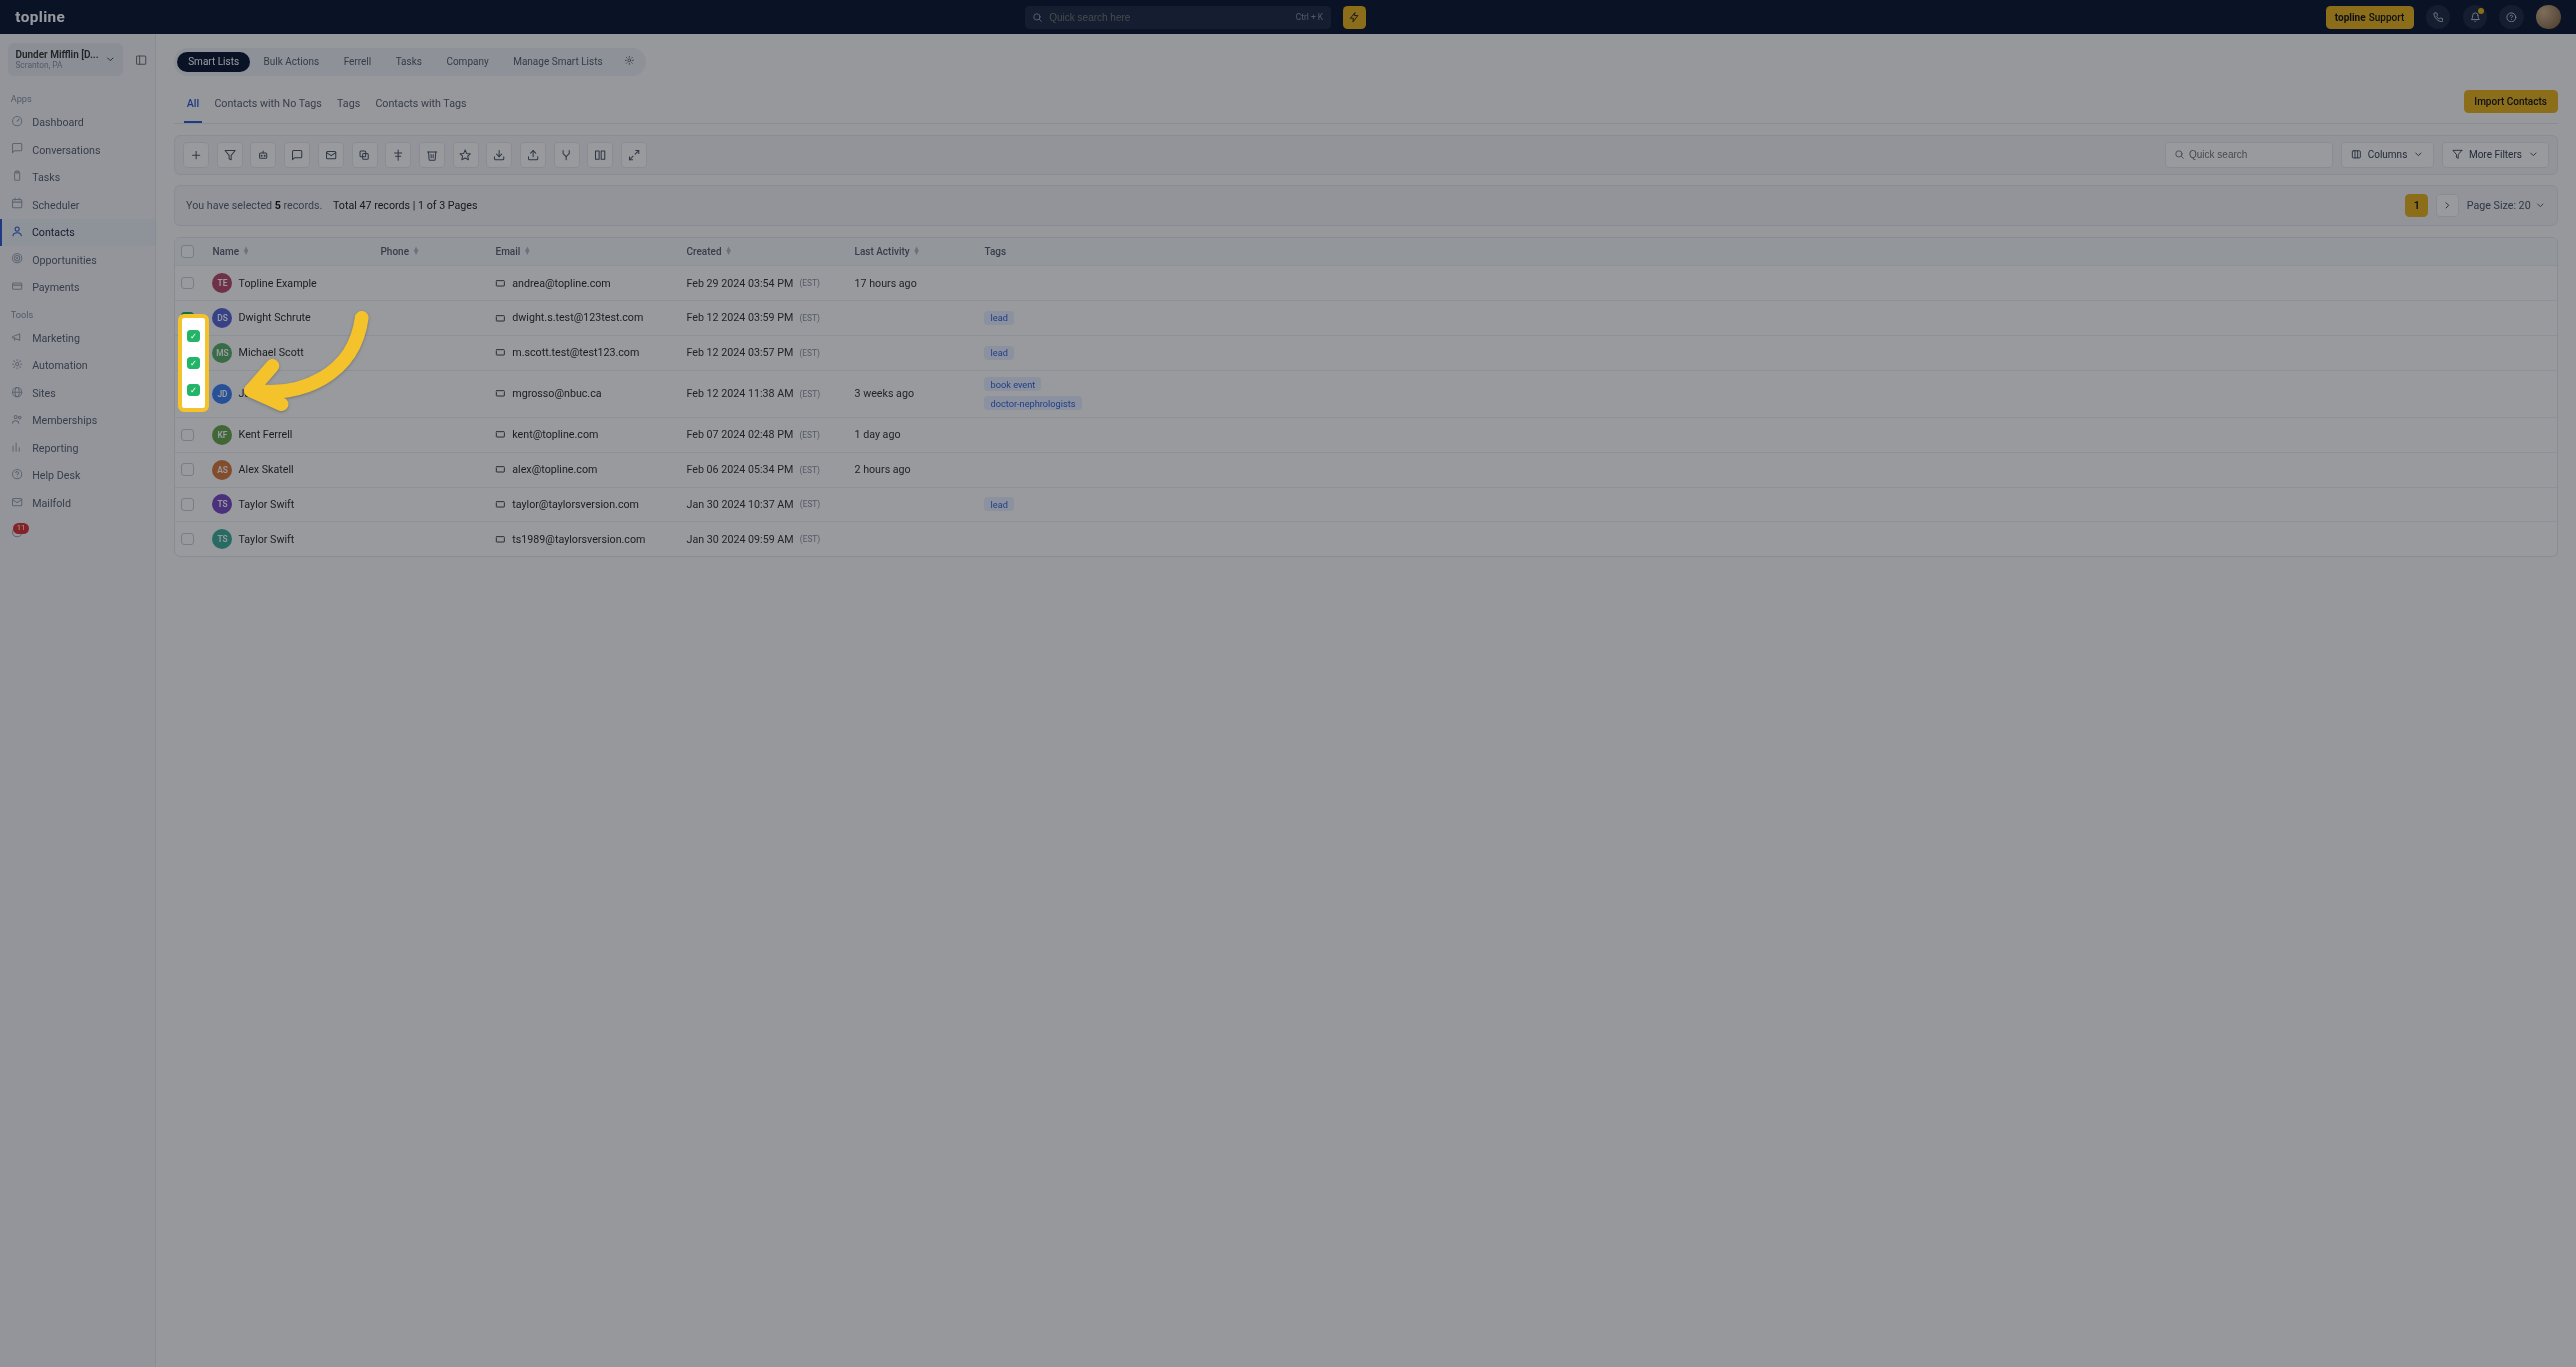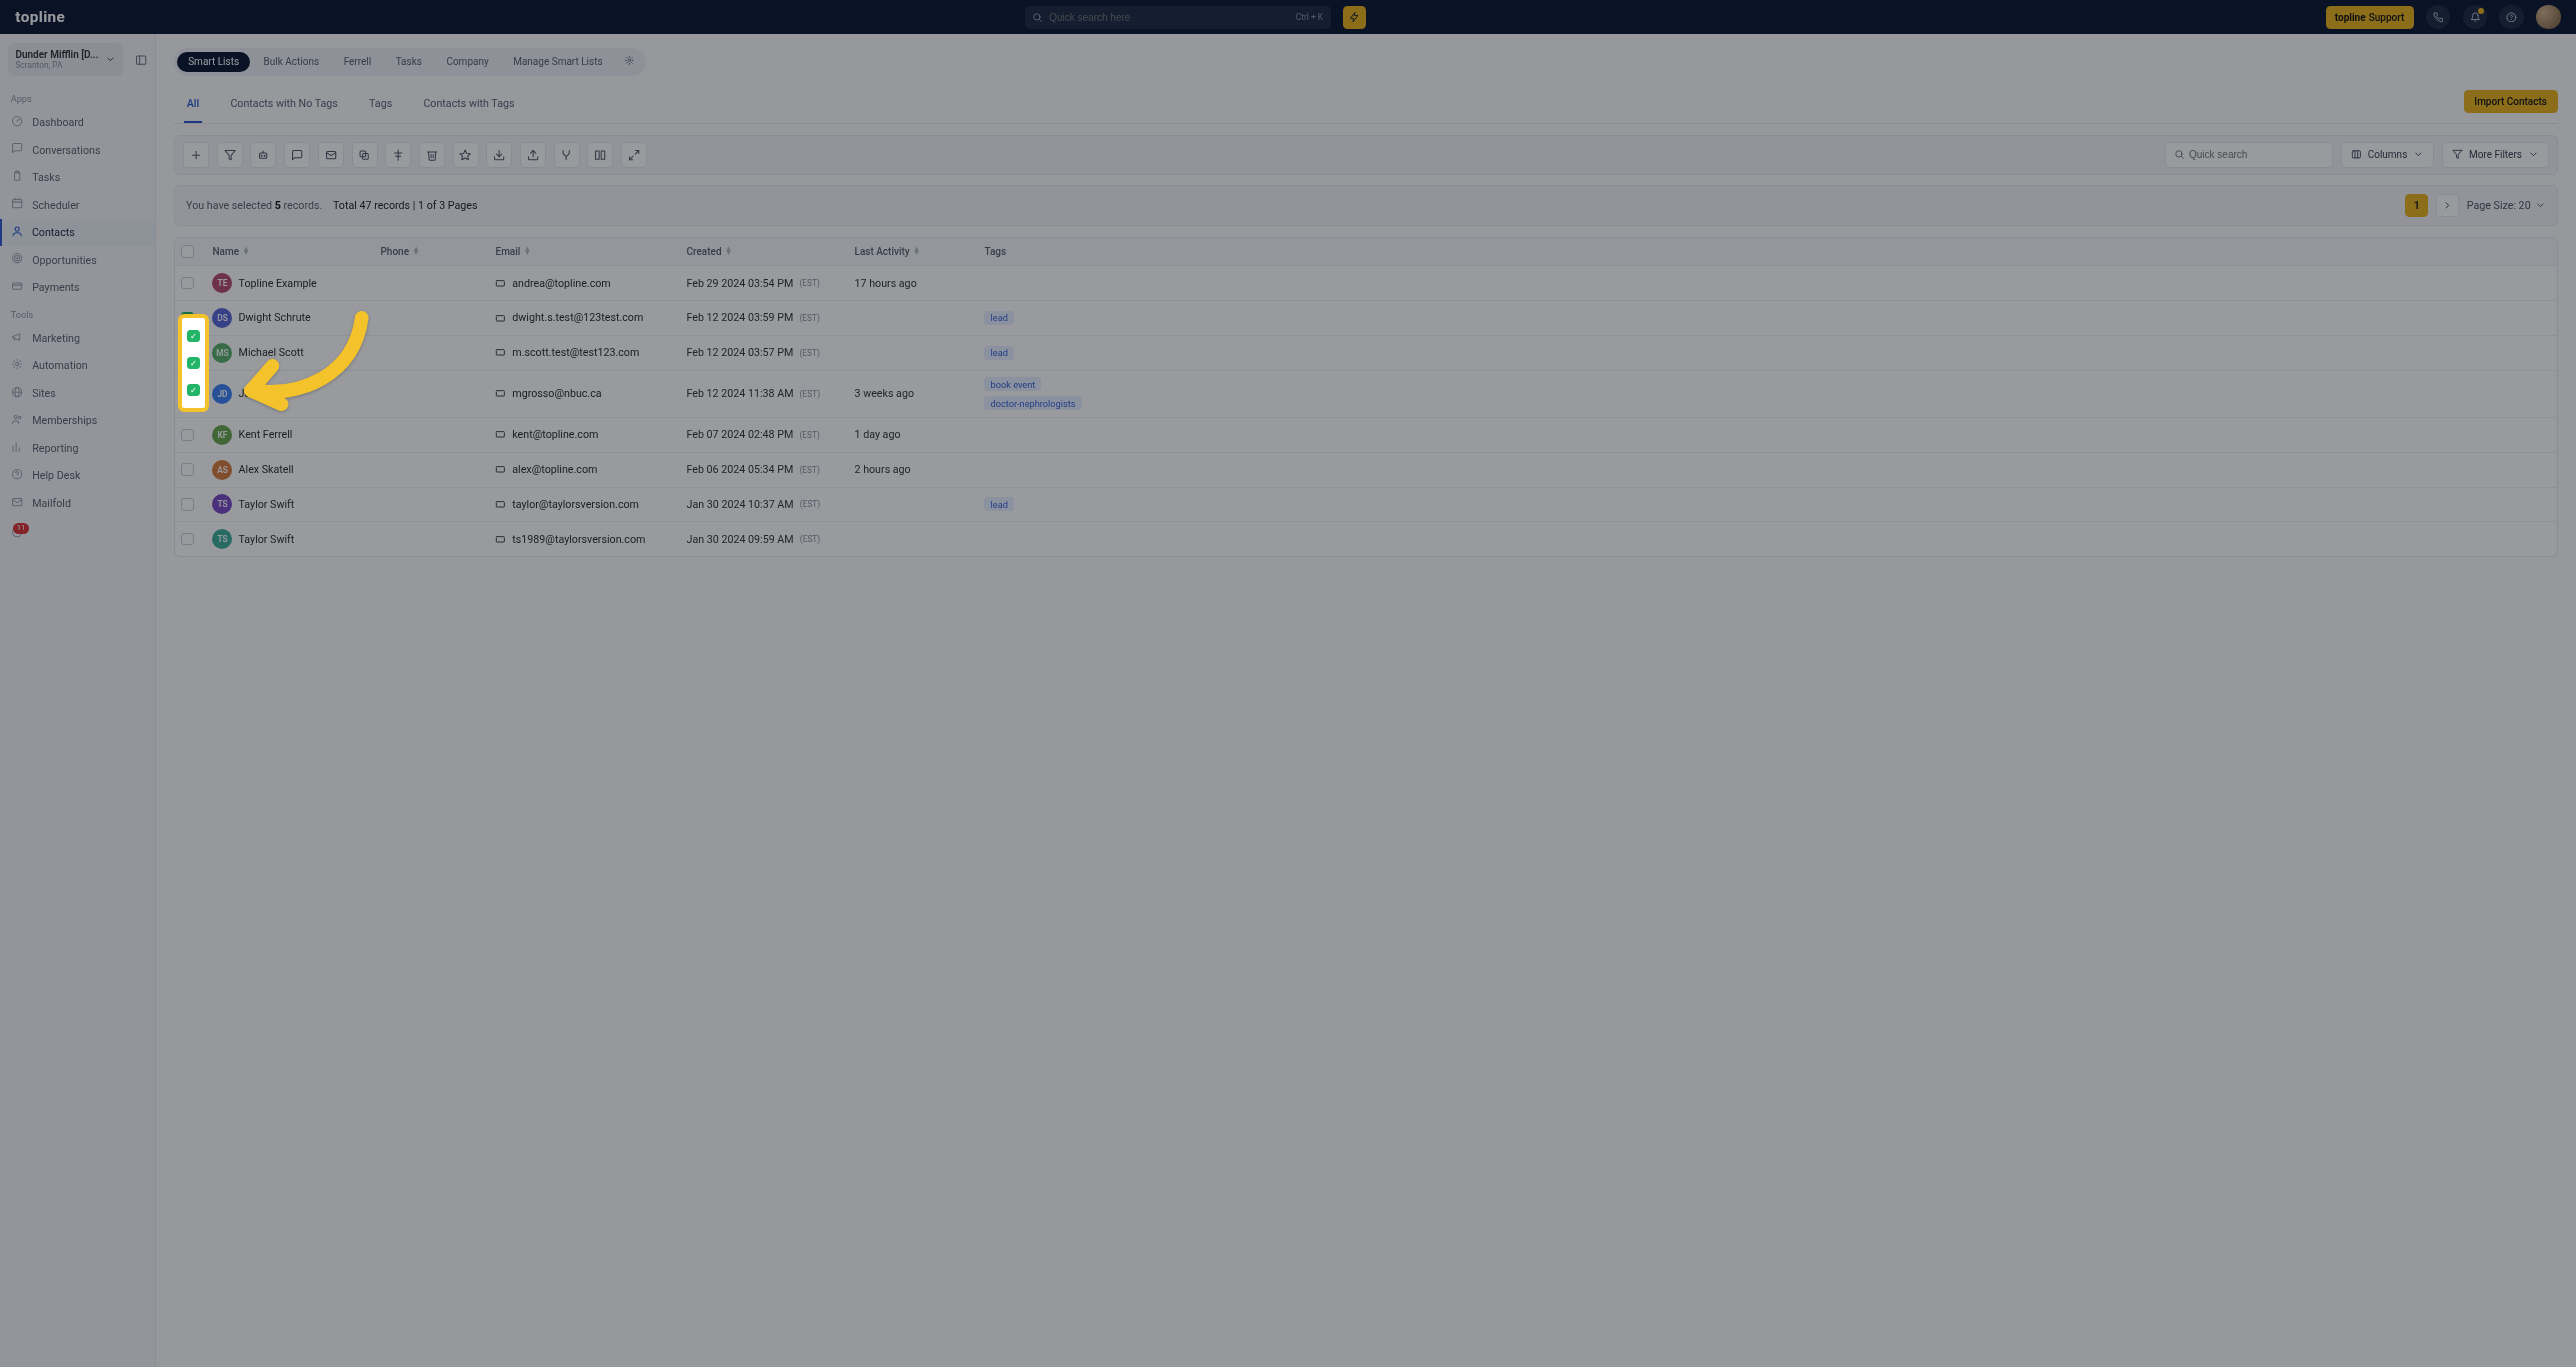--- a/index.html
+++ b/index.html
@@ -42,21 +42,21 @@
 
 
 .main { flex:1; background:#fbfbfc; padding:13.8px 18.4px; display:flex; flex-direction:column; gap:10.7px; min-width:0; }
 
 .pillbar { display:flex; align-items:center; background:#eef0f3; border-radius:765px; padding:3.1px; gap:3.1px; width:max-content; }
 .pill { padding:4.6px 10.7px; border-radius:765px; font-size:10px; color:#55606f; cursor:pointer; }
 .pill.active { background:#0b1730; color:#fff; }
 .pill.iconpill { padding:4.6px 7.7px; }
 
 .subtab-row { display:flex; align-items:center; justify-content:space-between; border-bottom:0.8px solid #e5e7eb; }
-.subtabs { display:flex; gap:25px; padding:0 9.2px; }
+.subtabs { display:flex; gap:9px; padding:0 9.2px; }
 .subtab { padding:10.7px 3.1px; color:#5a6170; font-size:10.7px; cursor:pointer; border-bottom:2.3px solid transparent; }
 .subtab.active { color:#2f5bd0; border-bottom-color:#2f5bd0; font-weight:500; }
 .import-btn { background:#e8b11c; color:#111; border-radius:4.6px; padding:6.1px 10.7px; font-size:10px; font-weight:500; margin-bottom:6.1px; }
 
 .toolbar { background:#f4f5f7; border:0.8px solid #e5e7eb; border-radius:6.1px; padding:6.1px 7.7px; display:flex; align-items:center; gap:7.7px; }
 .tbtn { width:26px; height:26px; border:0.8px solid #e5e7eb; background:#fff; border-radius:4.6px; display:flex; align-items:center; justify-content:center; color:#4b5563; cursor:pointer; }
 .toolbar-spacer { flex:1; }
 .qsearch { height:26px; border:0.8px solid #e5e7eb; background:#fff; border-radius:4.6px; display:flex; align-items:center; padding:0 7.7px; gap:4.6px; color:#6b7280; width:168px; }
 .qsearch input { border:none; outline:none; flex:1; font-size:10px; background:transparent; }
 .colbtn, .filterbtn { height:26px; border:0.8px solid #e5e7eb; background:#fff; border-radius:4.6px; display:flex; align-items:center; gap:6.1px; padding:0 9.2px; color:#374151; cursor:pointer; font-size:10px; }

